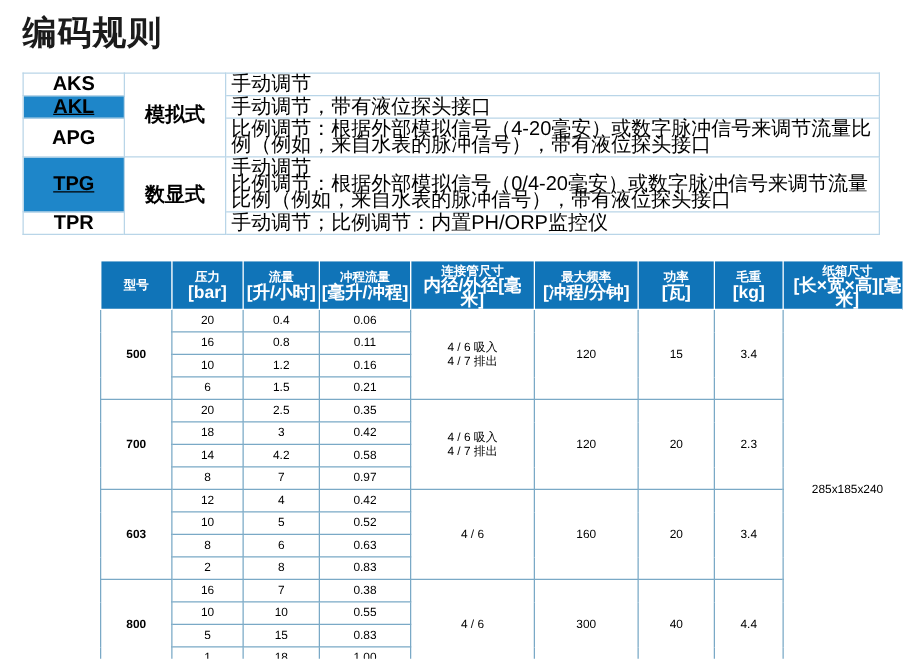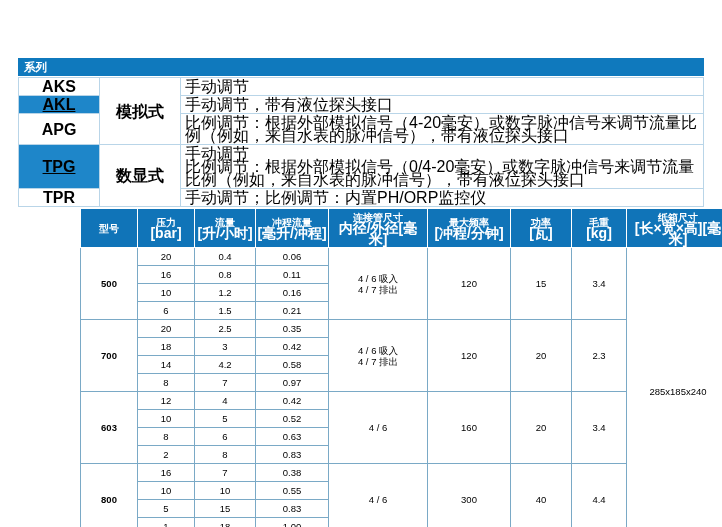--- a/index.html
+++ b/index.html
@@ -140,23 +140,23 @@
   .c-freq  { width: 80px; }
   .c-power { width: 58px; }
   .c-weight{ width: 52px; }
   .c-box   { width: 100px; }
 </style>
 </head>
 <body>
 
 <div class="page">
 
+  <div class="title">编码规则</div>
 
   <div class="series-wrap">
-    <div class="series-header">系列</div>
     <table class="series">
       <tbody id="series-body">
           <tr>
             <td class="code-cell">AKS</td>
             <td class="kind-cell" rowspan="3">模拟式</td>
             <td class="desc-cell">手动调节</td>
           </tr>
           <tr>
             <td class="code-cell alt">AKL</td>
             <td class="desc-cell">手动调节，带有液位探头接口</td>

